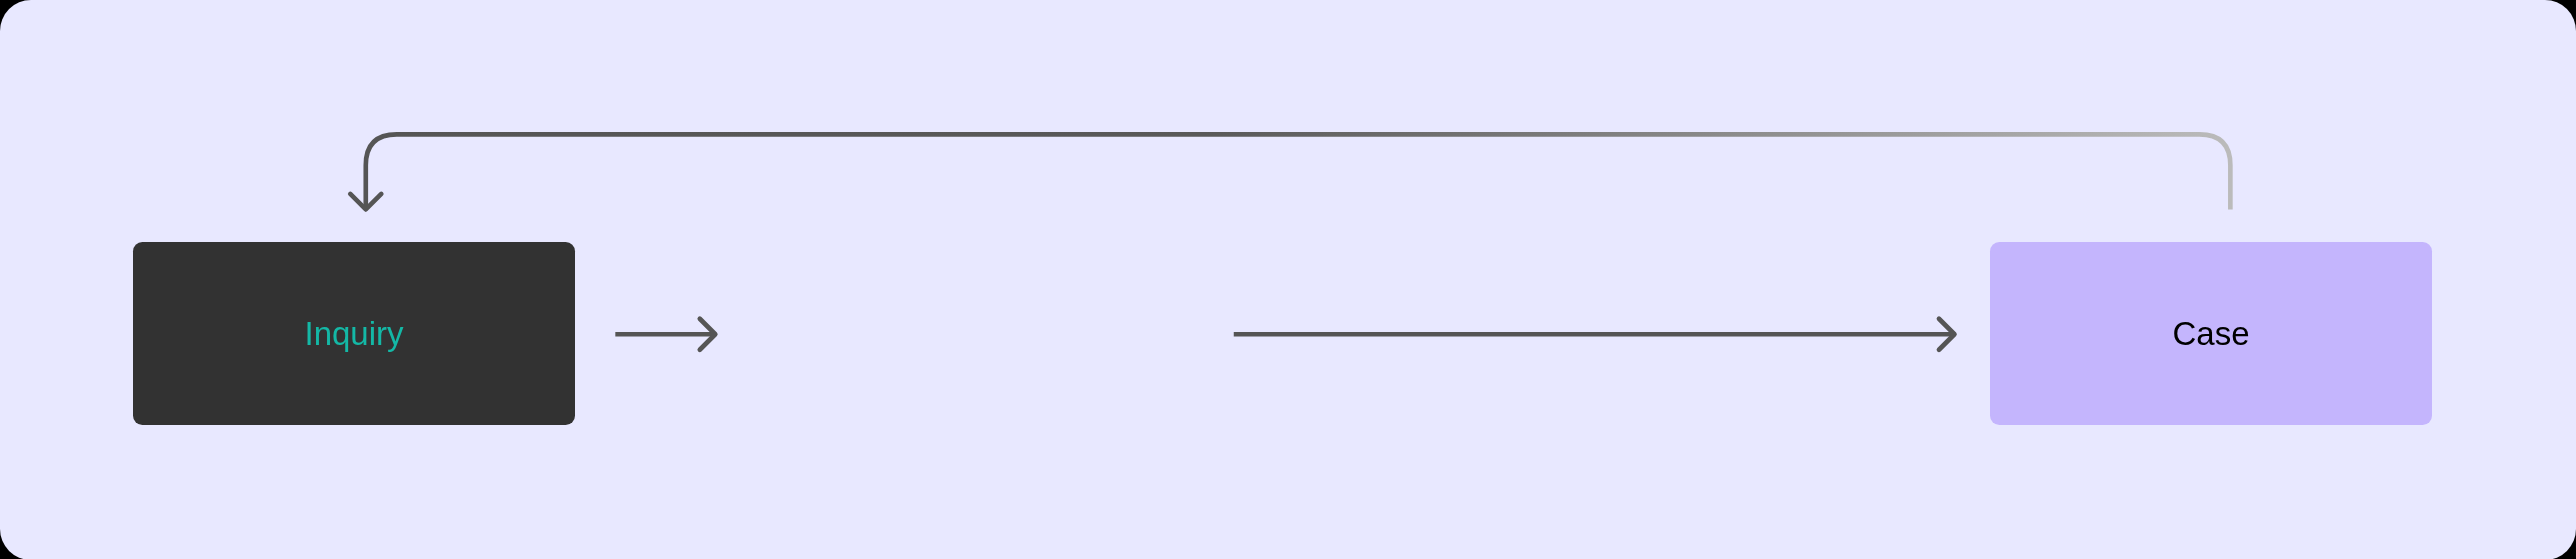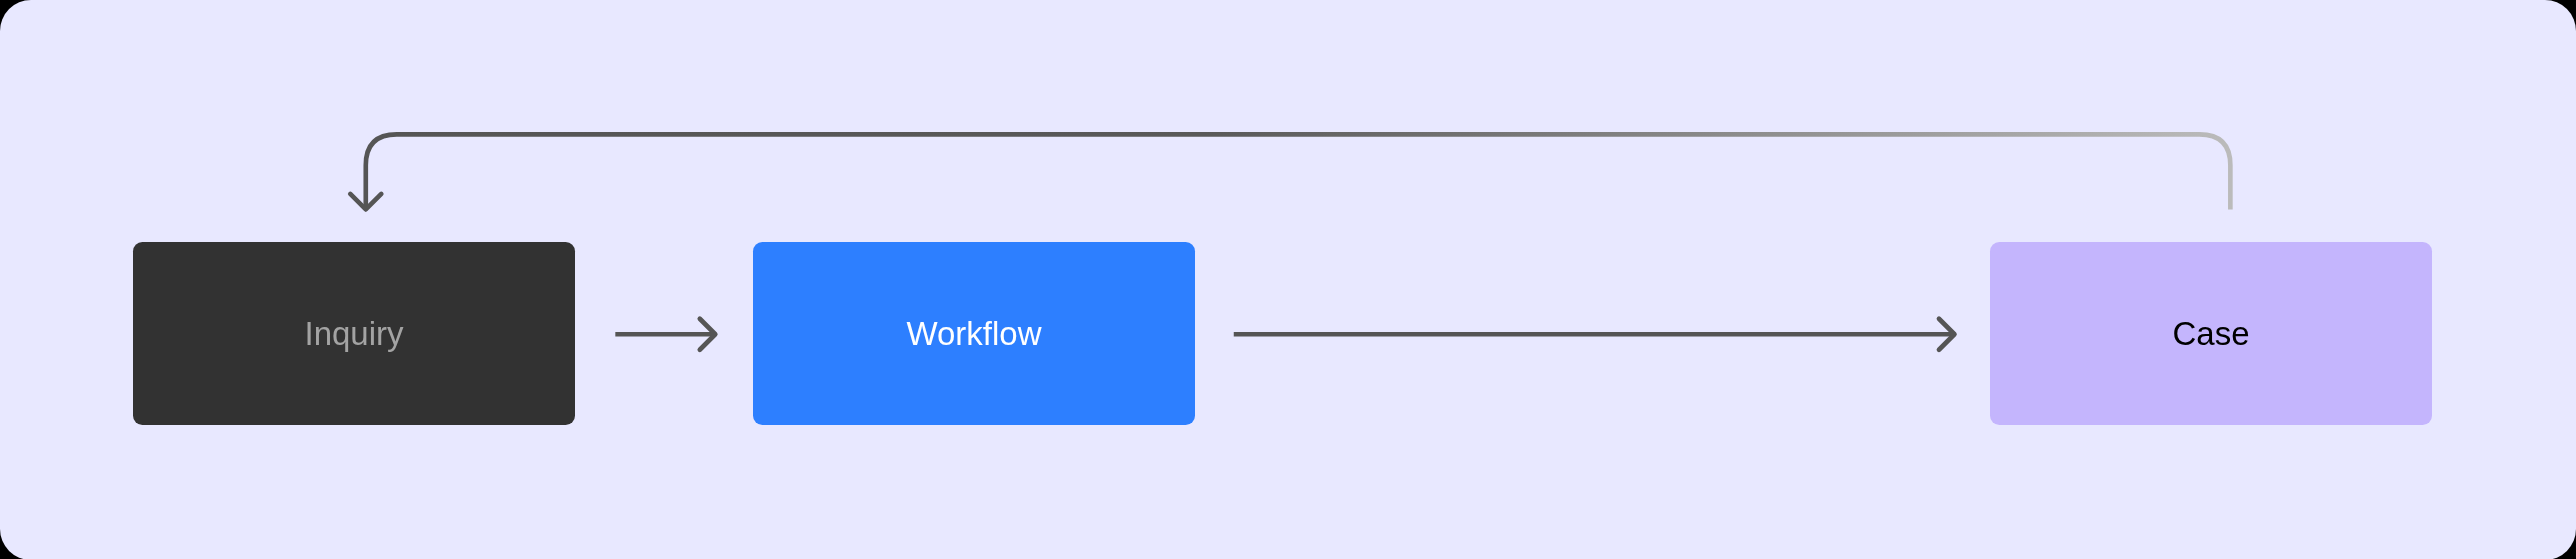--- a/index.html
+++ b/index.html
@@ -6,21 +6,21 @@
     body { width: 2576px; height: 560px; overflow: hidden; position: relative; }
     .canvas {
       position: absolute; left: 0; top: 0; width: 2576px; height: 560px;
       background: #E8E8FF; border-radius: 31px; overflow: hidden;
     }
     .node {
       position: absolute; top: 242px; height: 183px; width: 442px;
       border-radius: 9.3px; display: flex; align-items: center; justify-content: center;
       font-family: "Liberation Sans", sans-serif; font-size: 33px; font-weight: 500;
     }
-    .node-inquiry { left: 133px; background: #323232; color: #a3a3a3; justify-content: center; }
+    .node-inquiry { left: 133px; background: #323232; color: #14b8a6; justify-content: center; }
     .node-workflow { left: 753px; background: #2D7FFF; color: #FFFFFF; }
     .node-case { left: 1990px; background: #c4b5fd; color: #000000; }
     svg.edges { position: absolute; left: 0; top: 0; }
   </style>
 </head>
 <body>
 
 <div class="canvas">
 
   <svg class="edges" width="2576" height="560" viewBox="0 0 3324 722">
@@ -45,22 +45,19 @@
     <g>
       <path d="M 2878 270 L 2878 213 Q 2878 173 2838 173 L 512 173 Q 472 173 472 213 L 472 268" fill="none" stroke="url(#loopGrad)" stroke-width="6" stroke-linecap="butt" stroke-linejoin="round"></path>
       <polyline points="452,250 472,270 492,250" fill="none" stroke="#555555" stroke-width="6" stroke-linecap="round" stroke-linejoin="round"></polyline>
     </g>
   </svg>
 
   <div class="node node-inquiry">
     <span>Inquiry</span>
   </div>
 
-  <div class="node node-workflow">
-    <span>Workflow</span>
-  </div>
 
   <div class="node node-case">
     <span>Case</span>
   </div>
 
 </div>
 
 
 </body></html>

